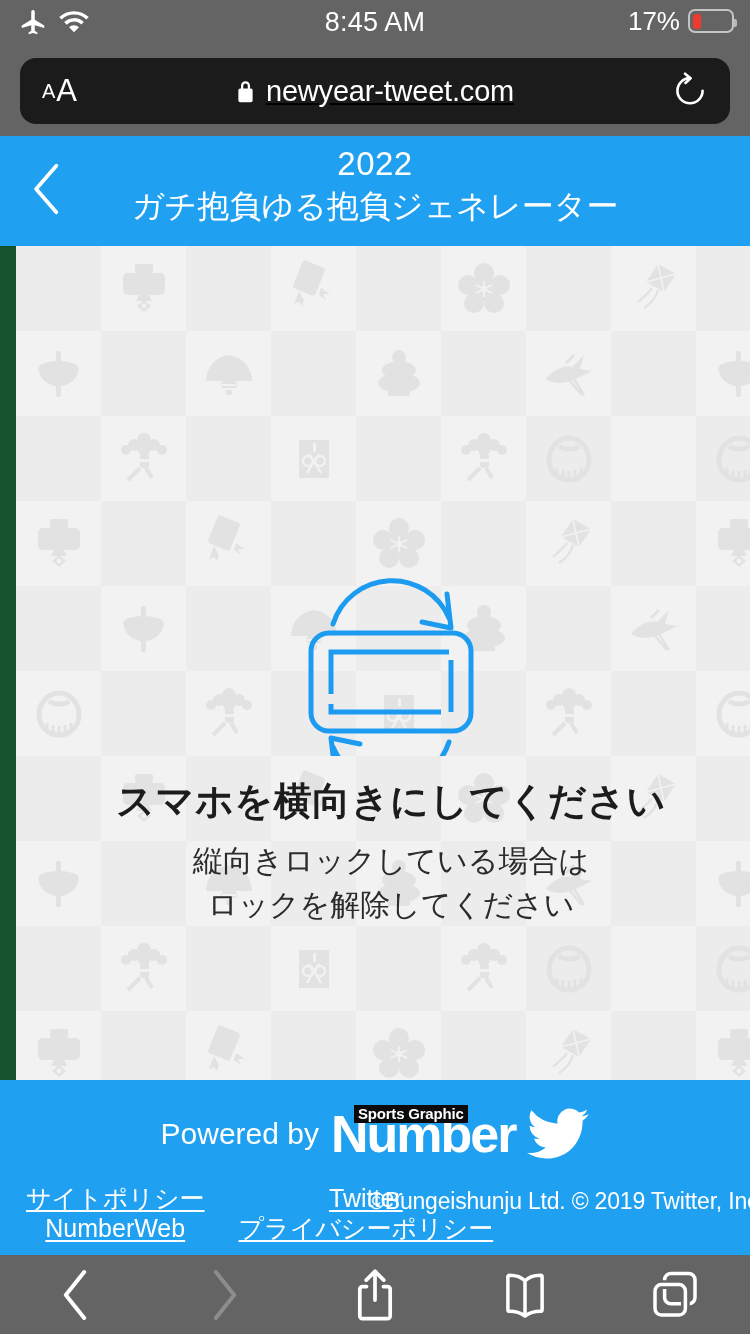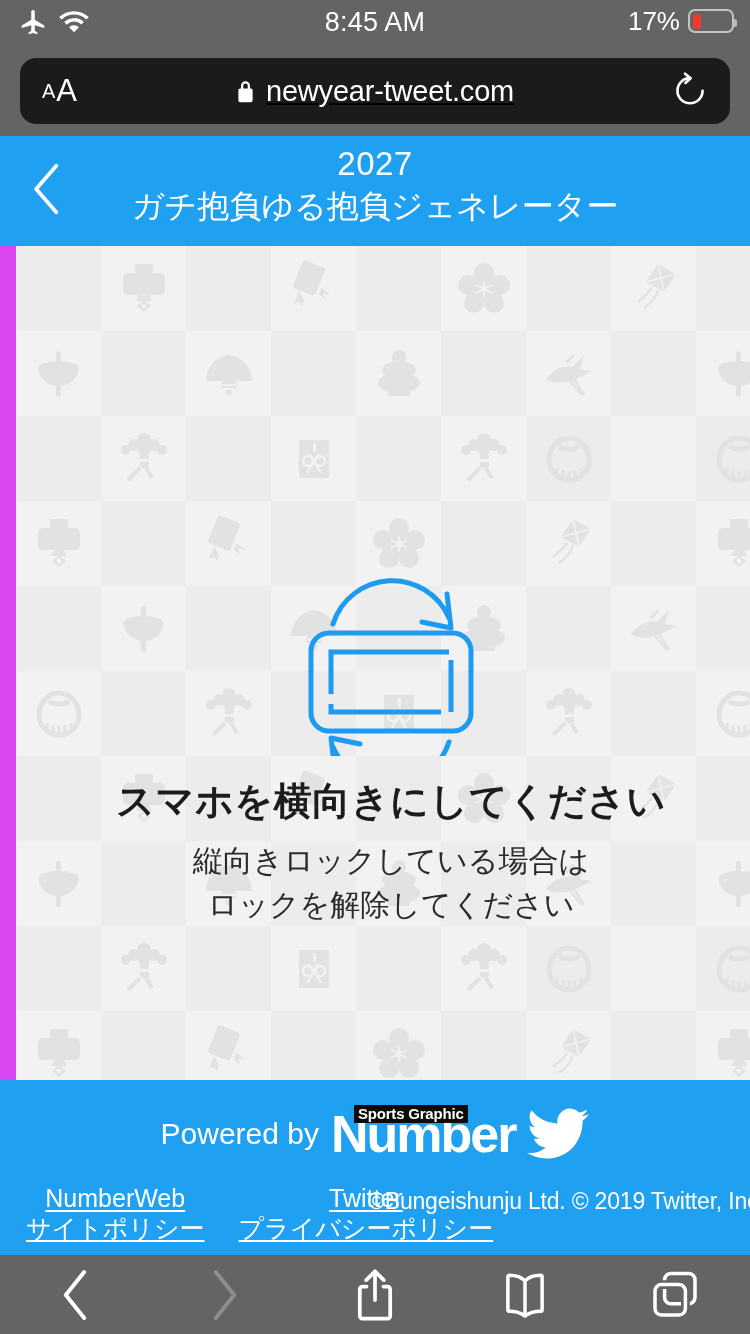--- a/index.html
+++ b/index.html
@@ -8,21 +8,21 @@
     background: #000;
   }
   body {
     font-family: "Liberation Sans", "DejaVu Sans", sans-serif;
   }
   #screen {
     position: relative;
     width: 750px;
     height: 1334px;
     overflow: hidden;
-    background: #d946ef;
+    background: #14532d;
   }
 
   
   .statusbar {
     position: absolute;
     top: 0; left: 0;
     width: 750px; height: 48px;
     background: #646464;
     color: #ffffff;
   }
@@ -338,21 +338,21 @@
     </div>
   </div>
 
   <div class="app-header">
     <div class="back-chevron">
       <svg width="38" height="56" viewBox="0 0 24 36">
         <path d="M18 3 5 18l13 15" fill="none" stroke="#fff" stroke-width="2.4" stroke-linecap="round" stroke-linejoin="round"></path>
       </svg>
     </div>
     <div class="header-titles">
-      <div class="header-year">2027</div>
+      <div class="header-year">2022</div>
       <div class="header-sub">ガチ抱負ゆる抱負ジェネレーター</div>
     </div>
   </div>
 
   <div class="main">
     <div class="pattern-layer" id="pattern">
         <div class="tile a"></div>
         <div class="tile b">
           <svg width="58" height="58" viewBox="0 0 58 58">
             <rect x="20" y="4" width="18" height="9" rx="2" fill="#e2e2e2"></rect>
@@ -912,22 +912,22 @@
       <div class="number-logo">
         <div class="sports-graphic">Sports Graphic</div>
         <div class="number-word">Number</div>
       </div>
       <svg width="62" height="52" viewBox="0 0 24 20">
         <path fill="#fff" d="M24 2.4a9.8 9.8 0 0 1-2.8.8A4.9 4.9 0 0 0 23.3.5a9.9 9.9 0 0 1-3.1 1.2A4.9 4.9 0 0 0 11.8 6a14 14 0 0 1-10.1-5.2 4.9 4.9 0 0 0 1.5 6.6A4.9 4.9 0 0 1 1 6.8v.1a4.9 4.9 0 0 0 3.9 4.8 4.9 4.9 0 0 1-2.2.1 4.9 4.9 0 0 0 4.6 3.4A9.9 9.9 0 0 1 0 17.3 14 14 0 0 0 7.5 19.5c9.1 0 14-7.5 14-14v-.6A10 10 0 0 0 24 2.4z"></path>
       </svg>
     </div>
     <div class="links-row">
       <div class="link-col">
+        <span>サイトポリシー</span>
         <span>NumberWeb</span>
-        <span>サイトポリシー</span>
       </div>
       <div class="link-col">
         <span>Twitter</span>
         <span>プライバシーポリシー</span>
       </div>
     </div>
   </div>
   <div class="copyright">©Bungeishunju Ltd.  © 2019 Twitter, Inc.</div>
 
   <div class="toolbar">

